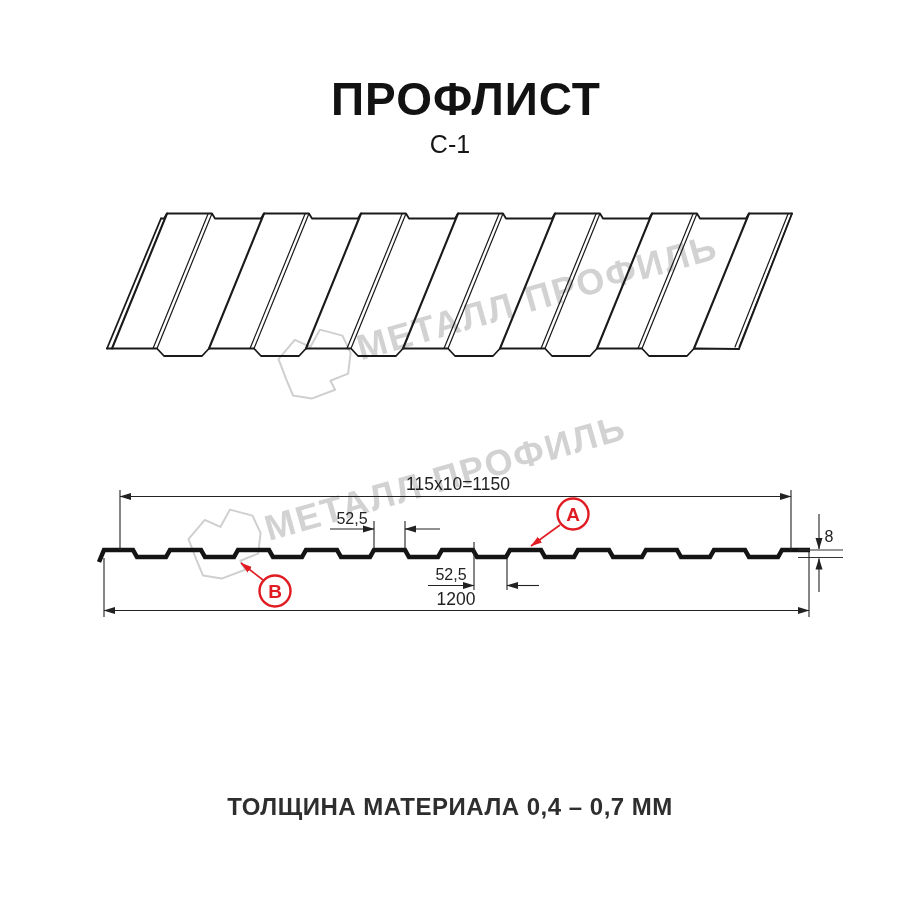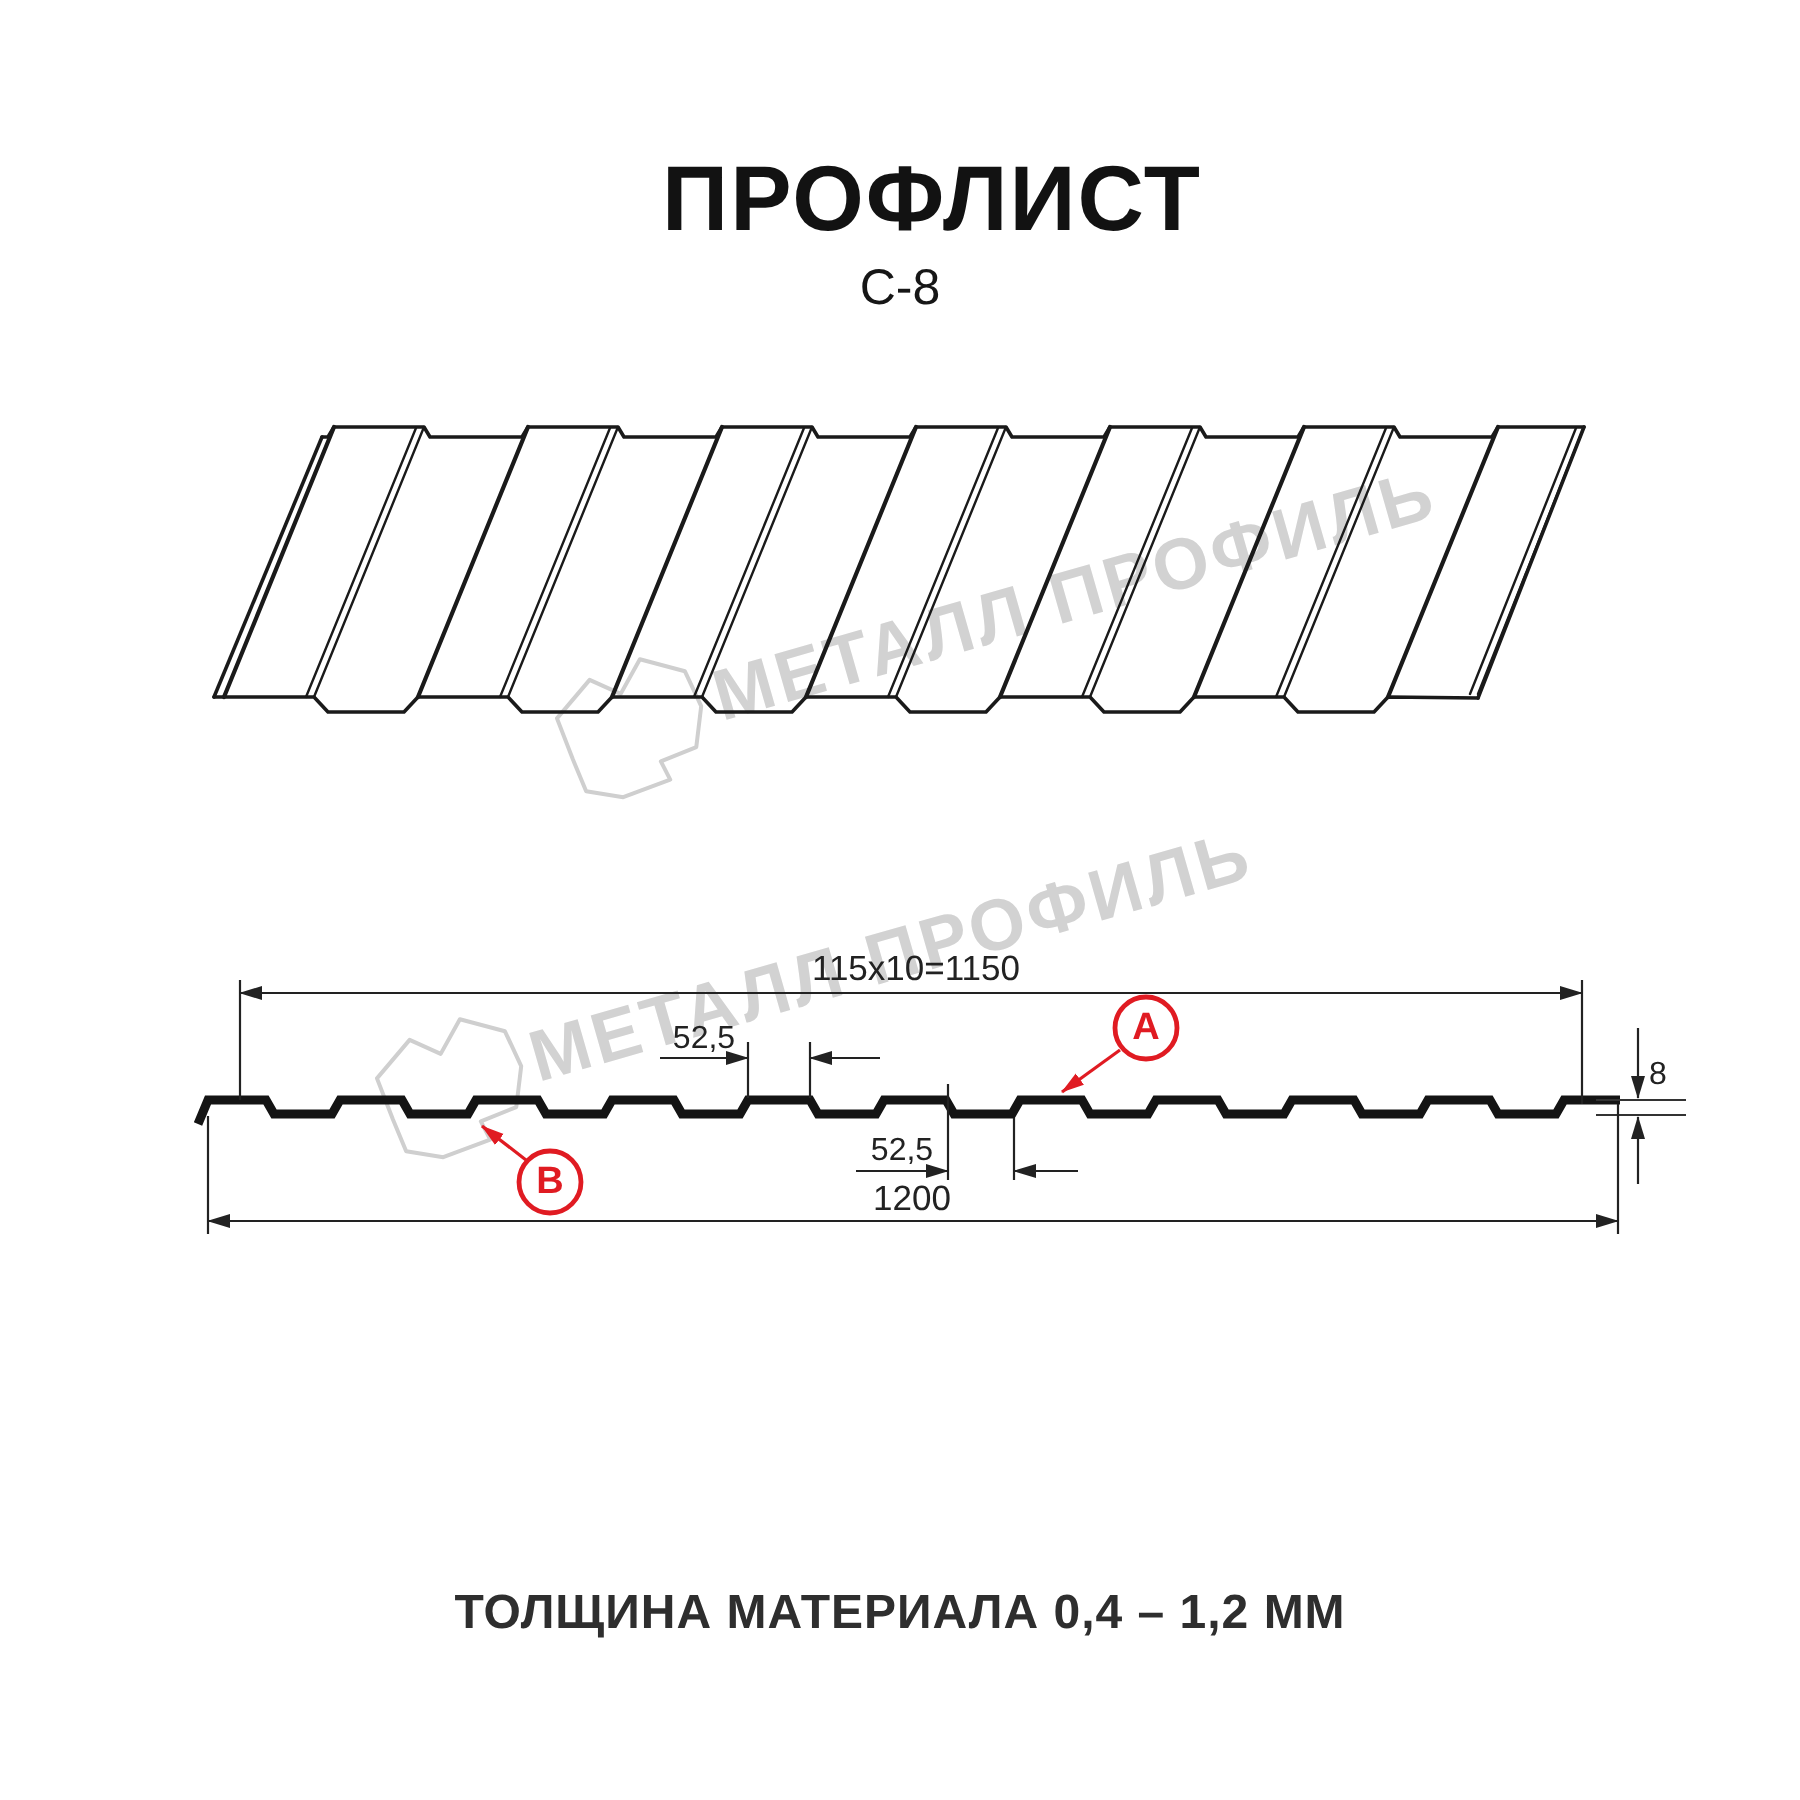--- a/index.html
+++ b/index.html
@@ -23,21 +23,21 @@
   .dim-text{font-family:"Liberation Sans",sans-serif;font-size:16px;fill:#222222;}
   .dim-text-lg{font-family:"Liberation Sans",sans-serif;font-size:17.5px;fill:#222222;}
   .wm-text{font-family:"Liberation Sans",sans-serif;font-weight:bold;font-size:36px;
     fill:#d2d2d2;letter-spacing:2px;}
   .marker-letter{font-family:"Liberation Sans",sans-serif;font-size:19px;font-weight:bold;fill:#e01b22;}
 </style>
 </head>
 <body>
 
 <div class="title">ПРОФЛИСТ</div>
-<div class="subtitle">С-8</div>
+<div class="subtitle">С-1</div>
 
 <svg class="stage" width="900" height="900" viewBox="0 0 900 900">
   <defs>
     <marker id="arr" markerUnits="userSpaceOnUse" markerWidth="12" markerHeight="9" viewBox="0 0 12 9" refX="11" refY="4.5" orient="auto-start-reverse">
       <path d="M0,1 L11.5,4.5 L0,8 Z" fill="#222222"></path>
     </marker>
     <marker id="arrRed" markerUnits="userSpaceOnUse" markerWidth="12" markerHeight="9" viewBox="0 0 12 9" refX="11" refY="4.5" orient="auto-start-reverse">
       <path d="M0,1 L11.5,4.5 L0,8 Z" fill="#e01b22"></path>
     </marker>
   </defs>
@@ -153,13 +153,13 @@
     <circle cx="573" cy="514" r="15.5" fill="#ffffff" stroke="#e01b22" stroke-width="2.4"></circle>
     <text class="marker-letter" x="573" y="514" text-anchor="middle" dominant-baseline="central">А</text>
   </g>
   <g>
     <line x1="263" y1="580" x2="241" y2="563" stroke="#e01b22" stroke-width="1.6" marker-end="url(#arrRed)"></line>
     <circle cx="275" cy="591" r="15.5" fill="#ffffff" stroke="#e01b22" stroke-width="2.4"></circle>
     <text class="marker-letter" x="275" y="591" text-anchor="middle" dominant-baseline="central">В</text>
   </g>
 </svg>
 
-<div class="footer-note">ТОЛЩИНА МАТЕРИАЛА 0,4 – 1,2 ММ</div>
+<div class="footer-note">ТОЛЩИНА МАТЕРИАЛА 0,4 – 0,7 ММ</div>
 
 </body></html>

